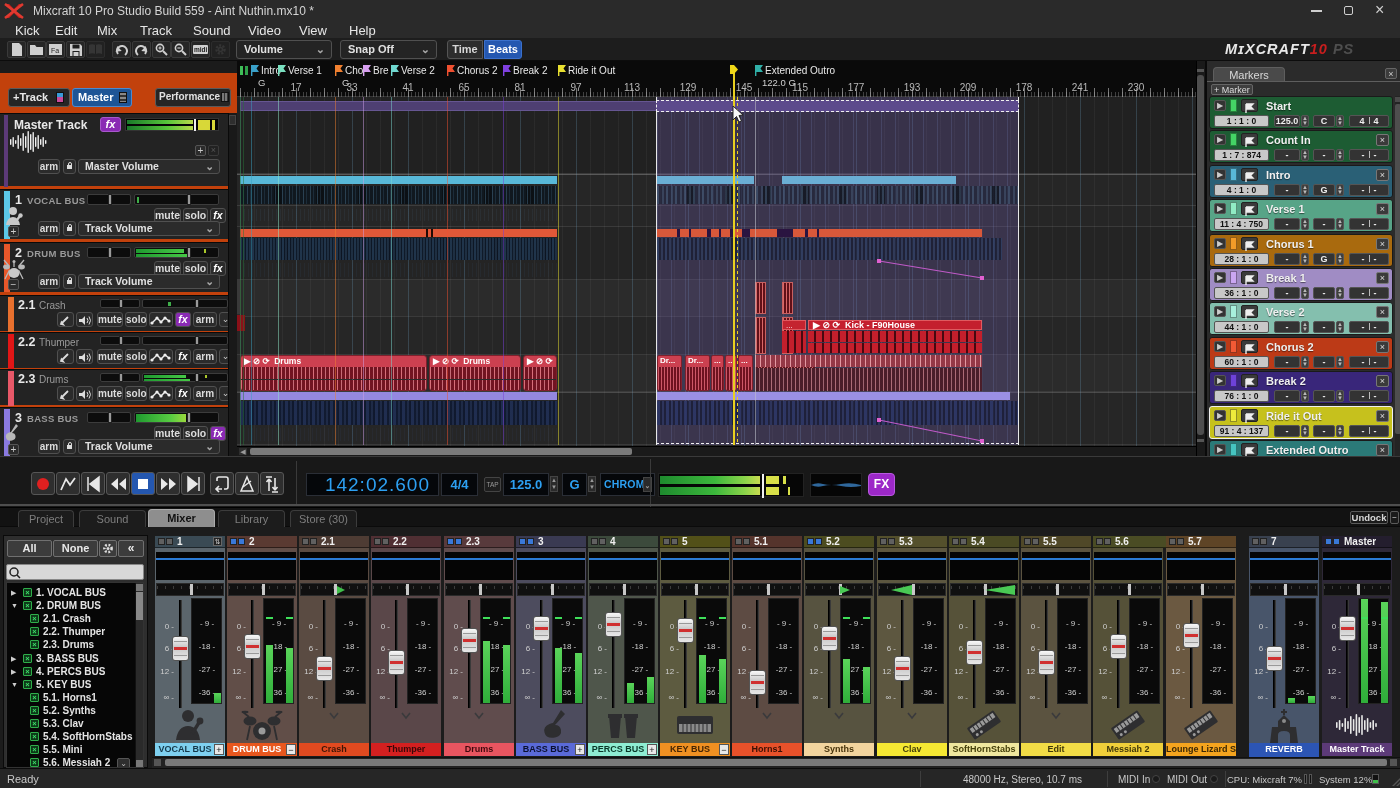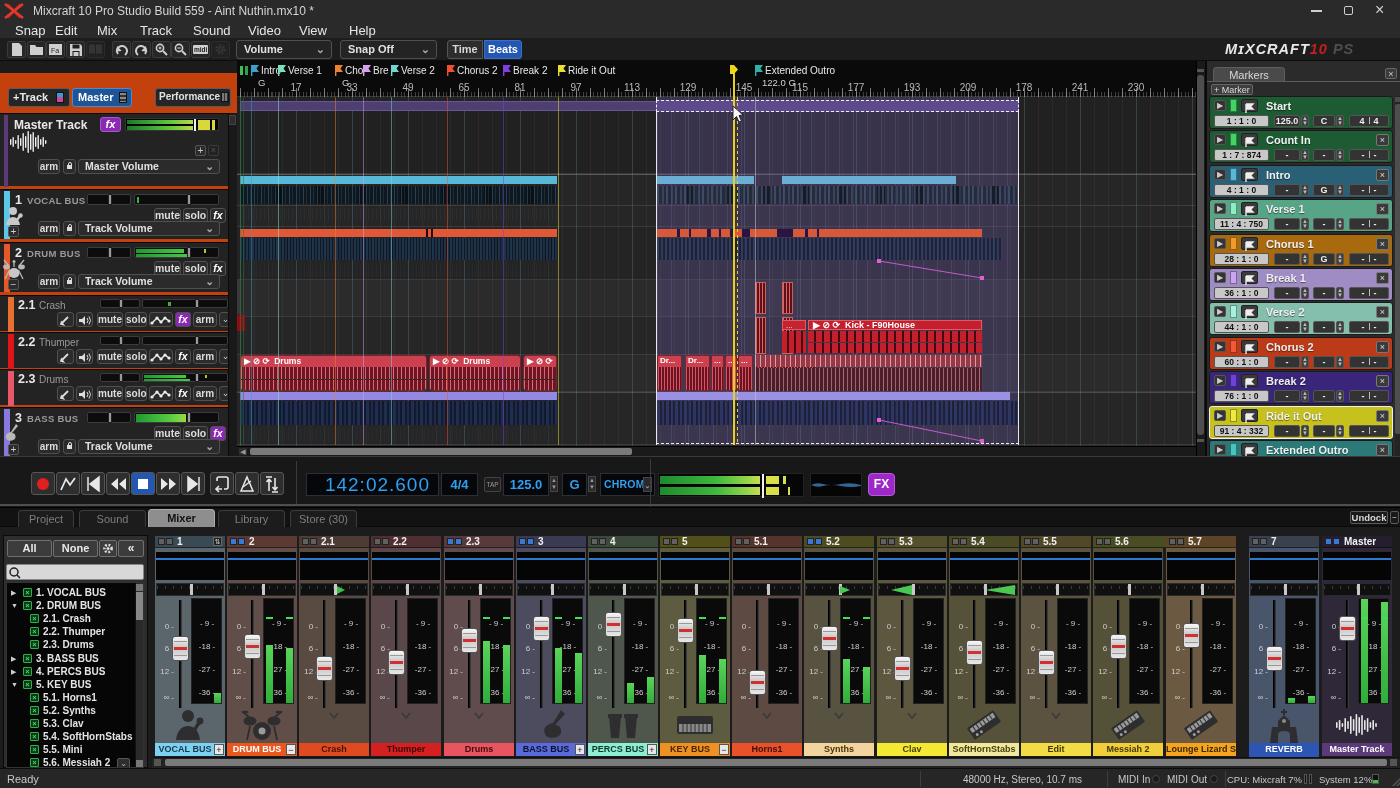--- a/index.html
+++ b/index.html
@@ -11,21 +11,21 @@
 <svg class="abs" style="left:4px;top:3px" width="20" height="16" viewBox="0 0 20 16">
         <path d="M1 1 L8 8 L1 15 L5 15 L10 10 L15 15 L19 15 L12 8 L19 1 L15 1 L10 6 L5 1 Z" fill="#c8201c"></path>
         <path d="M1 1 L19 15 M19 1 L1 15" stroke="#e03a30" stroke-width="2.5" fill="none"></path>
       </svg>
 <div class="abs" style="left:33px;top:4px;font-size:12px;color:#d4d4d4;">Mixcraft 10 Pro Studio Build 559 - Aint Nuthin.mx10 *</div>
 <div class="abs" style="left:1311px;top:10px;width:11px;height:1.5px;background:#cfcfcf;"></div>
 <div class="abs" style="left:1344px;top:6px;width:9px;height:9px;border:1.5px solid #cfcfcf;border-radius:2px;"></div>
 <div class="abs" style="left:1375px;top:2px;color:#cfcfcf;font-size:16px;line-height:16px;">×</div>
 </div>
 <div class="abs" style="left:0;top:22px;width:1400px;height:16px;background:#2a2a2a;">
-<div class="abs" style="left:15px;top:1px;font-size:13px;color:#e6e6e6;">Snap</div>
+<div class="abs" style="left:15px;top:1px;font-size:13px;color:#e6e6e6;">Kick</div>
 <div class="abs" style="left:55px;top:1px;font-size:13px;color:#e6e6e6;">Edit</div>
 <div class="abs" style="left:97px;top:1px;font-size:13px;color:#e6e6e6;">Mix</div>
 <div class="abs" style="left:140px;top:1px;font-size:13px;color:#e6e6e6;">Track</div>
 <div class="abs" style="left:193px;top:1px;font-size:13px;color:#e6e6e6;">Sound</div>
 <div class="abs" style="left:248px;top:1px;font-size:13px;color:#e6e6e6;">Video</div>
 <div class="abs" style="left:299px;top:1px;font-size:13px;color:#e6e6e6;">View</div>
 <div class="abs" style="left:349px;top:1px;font-size:13px;color:#e6e6e6;">Help</div>
 </div>
 <div class="abs" style="left:0;top:38px;width:1400px;height:23px;background:#1d1d1d;border-bottom:1px solid #0c0c0c;">
 <div class="abs" style="left:7px;top:3px;width:19px;height:17px;background:#262626;border:1px solid #3a3a3a;border-radius:2px;display:flex;align-items:center;justify-content:center;">
@@ -348,21 +348,21 @@
 </div>
 <div class="abs" style="left:228px;top:40px;width:9px;height:355px;background:#191919;border-left:1px solid #0a0a0a;"></div>
 <div class="abs" style="left:229px;top:42px;width:7px;height:10px;background:#2e2e2e;border:1px solid #444;"></div>
 </div>
 <div class="abs" style="left:237px;top:61px;width:968px;height:395px;background:#262626;overflow:hidden;">
 <div class="abs" style="left:0;top:0;width:959px;height:36px;background:#0a0a0a;border-bottom:1px solid #333;">
 <div class="abs" style="left:3px;top:31px;width:956px;height:5px;background:repeating-linear-gradient(90deg,#8a8a8a 0 1px,transparent 1px 3.5px);opacity:.42;"></div>
 <div class="abs" style="left:3px;top:27px;width:956px;height:9px;background:repeating-linear-gradient(90deg,#b0b0b0 0 1px,transparent 1px 14px);opacity:.65;"></div>
 <div class="abs" style="left:47.0px;top:21px;width:24px;text-align:center;font-size:10px;color:#b8b8b8;">17</div>
 <div class="abs" style="left:103.0px;top:21px;width:24px;text-align:center;font-size:10px;color:#b8b8b8;">33</div>
-<div class="abs" style="left:159.0px;top:21px;width:24px;text-align:center;font-size:10px;color:#b8b8b8;">49</div>
+<div class="abs" style="left:159.0px;top:21px;width:24px;text-align:center;font-size:10px;color:#b8b8b8;">41</div>
 <div class="abs" style="left:215.0px;top:21px;width:24px;text-align:center;font-size:10px;color:#b8b8b8;">65</div>
 <div class="abs" style="left:271.0px;top:21px;width:24px;text-align:center;font-size:10px;color:#b8b8b8;">81</div>
 <div class="abs" style="left:327.0px;top:21px;width:24px;text-align:center;font-size:10px;color:#b8b8b8;">97</div>
 <div class="abs" style="left:383.0px;top:21px;width:24px;text-align:center;font-size:10px;color:#b8b8b8;">113</div>
 <div class="abs" style="left:439.0px;top:21px;width:24px;text-align:center;font-size:10px;color:#b8b8b8;">129</div>
 <div class="abs" style="left:495.0px;top:21px;width:24px;text-align:center;font-size:10px;color:#b8b8b8;">145</div>
 <div class="abs" style="left:551.0px;top:21px;width:24px;text-align:center;font-size:10px;color:#b8b8b8;">115</div>
 <div class="abs" style="left:607.0px;top:21px;width:24px;text-align:center;font-size:10px;color:#b8b8b8;">177</div>
 <div class="abs" style="left:663.0px;top:21px;width:24px;text-align:center;font-size:10px;color:#b8b8b8;">193</div>
 <div class="abs" style="left:719.0px;top:21px;width:24px;text-align:center;font-size:10px;color:#b8b8b8;">209</div>
@@ -699,21 +699,21 @@
 <div class="abs" style="left:139px;top:18px;width:40px;height:12px;background:#333;border:1px solid #555;border-radius:2px;color:#eee;font-size:9px;font-weight:bold;text-align:center;line-height:11px;">-<span style="display:inline-block;width:1px;height:7px;background:#bbb;margin:0 4px;"></span>-</div>
 </div>
 <div class="abs" style="left:2px;top:344.59999999999997px;width:184px;height:33px;background:#c6c11d;border:1.5px solid #f0f0f0;border-radius:3px;overflow:hidden;">
 <div class="abs" style="left:4px;top:3px;width:12px;height:11px;background:#333;border:1px solid #555;border-radius:2px;color:#ccc;font-size:8px;line-height:10px;text-align:center;">▶</div>
 <div class="abs" style="left:20px;top:2px;width:7px;height:13px;background:#eeea3c;border:1px solid rgba(0,0,0,.4);"></div>
 <div class="abs" style="left:31px;top:2px;width:17px;height:13px;background:#3a3a3a;border:1px solid #222;border-radius:2px;"><svg width="15" height="11">
             <path d="M4 1 v9 M4 1 h7 l-2.5 2.5 L11 6 H4" stroke="#eee" stroke-width="1.4" fill="#eee"></path>
           </svg></div>
 <div class="abs" style="left:56px;top:3px;font-size:11px;font-weight:bold;color:#f0f0f0;text-shadow:0 1px 1px rgba(0,0,0,.5);">Ride it Out</div>
 <div class="abs" style="left:166px;top:3px;width:13px;height:12px;background:#3a3a3a;border:1px solid #777;border-radius:2px;color:#ddd;font-size:9px;line-height:11px;text-align:center;">×</div>
-<div class="abs" style="left:4px;top:18px;width:55px;height:12px;background:#c8c8c8;border:1px solid #555;border-radius:2px;color:#111;font-size:8.5px;font-weight:bold;text-align:center;line-height:11px;">91 : 4 : 332</div>
+<div class="abs" style="left:4px;top:18px;width:55px;height:12px;background:#c8c8c8;border:1px solid #555;border-radius:2px;color:#111;font-size:8.5px;font-weight:bold;text-align:center;line-height:11px;">91 : 4 : 137</div>
 <div class="abs" style="left:64px;top:18px;width:26px;height:12px;background:#333;border:1px solid #555;border-radius:2px;color:#eee;font-size:9px;font-weight:bold;text-align:center;line-height:11px;">-</div>
 <div class="abs" style="left:91px;top:18px;width:8px;height:12px;background:#3e3e3e;border:1px solid #555;border-radius:2px;color:#bbb;font-size:6px;line-height:5px;text-align:center;">▲<br>▼</div>
 <div class="abs" style="left:103px;top:18px;width:22px;height:12px;background:#333;border:1px solid #555;border-radius:2px;color:#eee;font-size:9px;font-weight:bold;text-align:center;line-height:11px;">-</div>
 <div class="abs" style="left:126px;top:18px;width:8px;height:12px;background:#3e3e3e;border:1px solid #555;border-radius:2px;color:#bbb;font-size:6px;line-height:5px;text-align:center;">▲<br>▼</div>
 <div class="abs" style="left:139px;top:18px;width:40px;height:12px;background:#333;border:1px solid #555;border-radius:2px;color:#eee;font-size:9px;font-weight:bold;text-align:center;line-height:11px;">-<span style="display:inline-block;width:1px;height:7px;background:#bbb;margin:0 4px;"></span>-</div>
 </div>
 <div class="abs" style="left:2px;top:378.99999999999994px;width:184px;height:33px;background:#2b7a78;border:1px solid #1a1a1a;border-radius:3px;overflow:hidden;">
 <div class="abs" style="left:4px;top:3px;width:12px;height:11px;background:#333;border:1px solid #555;border-radius:2px;color:#ccc;font-size:8px;line-height:10px;text-align:center;">▶</div>
 <div class="abs" style="left:20px;top:2px;width:7px;height:13px;background:#46c4c0;border:1px solid rgba(0,0,0,.4);"></div>
 <div class="abs" style="left:31px;top:2px;width:17px;height:13px;background:#3a3a3a;border:1px solid #222;border-radius:2px;"><svg width="15" height="11">

